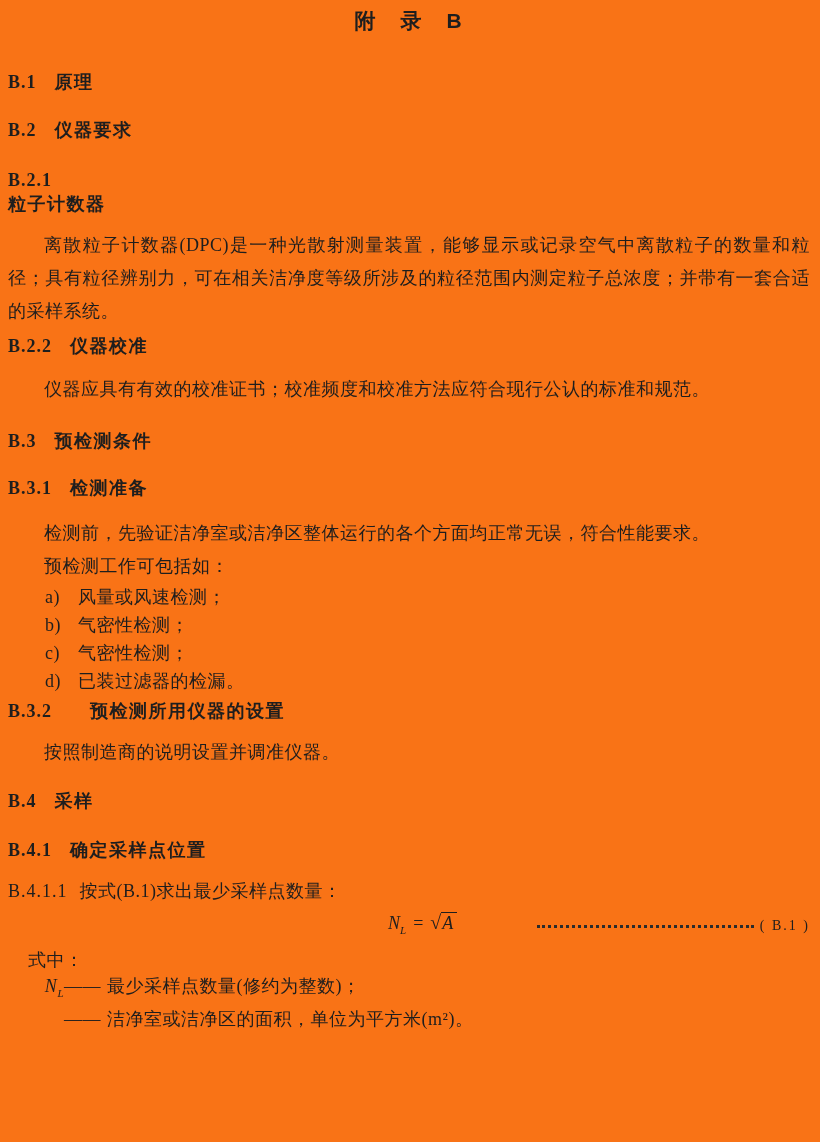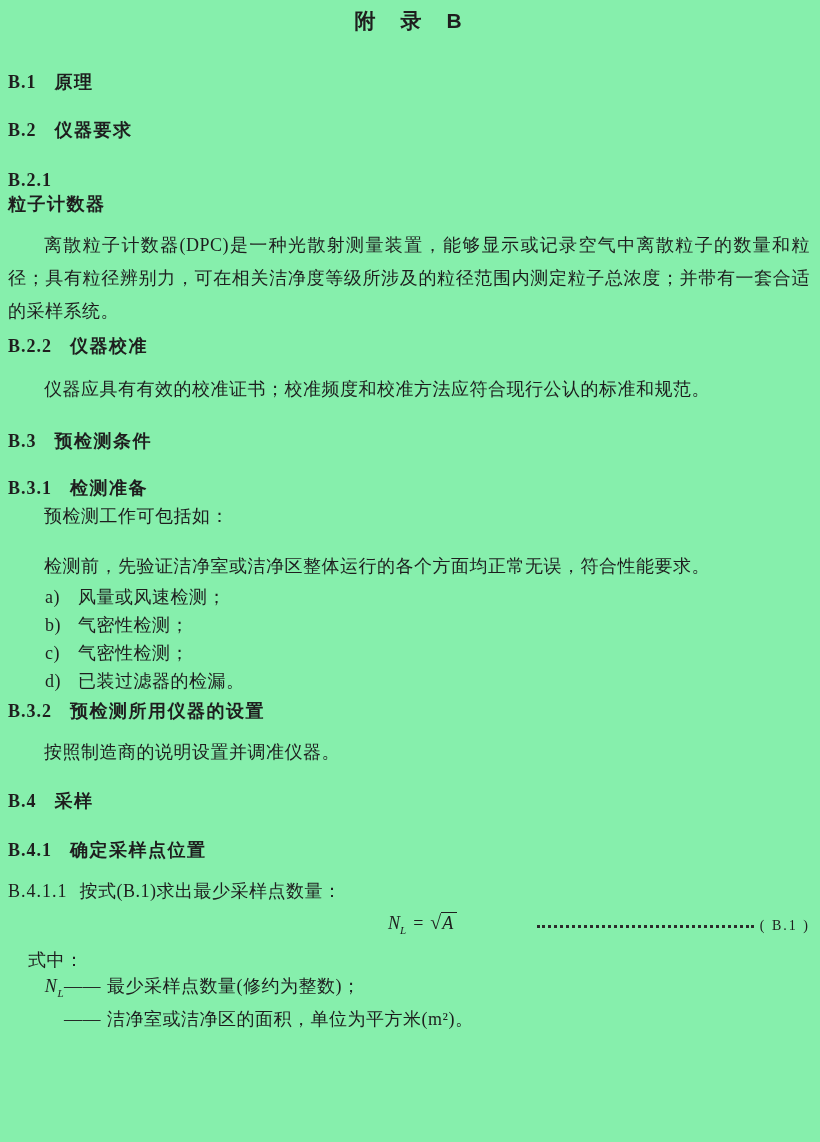--- a/index.html
+++ b/index.html
@@ -1,20 +1,20 @@
 <!DOCTYPE html>
 <html><head>
 <meta charset="utf-8">
 <style>
   html,body { margin:0; padding:0; background:#e8e8e8; }
   .page {
     position:relative;
     width:820px; height:1142px;
     margin:0 auto;
-    background:#86efac;
+    background:#f97316;
     color:#1e1e1e;
     font-family:"Liberation Serif", serif;
     font-size:18px;
     overflow:hidden;
     box-sizing:border-box;
     padding:0 10px 0 8px;
   }
   
   .titles { padding-top:8px; text-align:center; font-weight:bold; }
   .t1 { font-size:21px; line-height:26px; font-family:"Liberation Sans", sans-serif; letter-spacing:2px; }
@@ -23,21 +23,21 @@
   
   .hd { display:flex; align-items:baseline; font-weight:bold; font-size:18px; line-height:24px; }
   .hnum { font-family:"Liberation Serif", serif; letter-spacing:1px; margin-right:18px; white-space:nowrap; }
   .htitle { font-family:Liberation Sans, sans-serif; letter-spacing:1.5px; }
   .mt-b1   { margin-top:36px; }
   .mt-b2   { margin-top:24px; }
   .mt-b21  { margin-top:26px;flex-direction:column; }
   .mt-b22  { margin-top:6px;  }
   .mt-b3   { margin-top:23px; }
   .mt-b31  { margin-top:23px; }
-  .mt-b32  { margin-top:4px;  }
+  .mt-b32  { margin-top:4px;gap:20px;  }
   .mt-b4   { margin-top:20px; }
   .mt-b41  { margin-top:25px; }
   
   .body {
     margin:0; line-height:33px; letter-spacing:0.5px;
     text-align:justify; text-justify:inter-character;
   }
   .indent { text-indent:36px; }
   .mt-pb1  { margin-top:28px; }
   .mt-pb21 { margin-top:13px; }
@@ -102,22 +102,22 @@
 
   <div class="hd mt-b3">
     <span class="hnum">B.3</span>
     <span class="htitle">预检测条件</span>
   </div>
 
   <div class="hd mt-b31">
     <span class="hnum">B.3.1</span>
     <span class="htitle">检测准备</span>
   </div>
+  <p class="body indent mt-pb31">检测前，先验证洁净室或洁净区整体运行的各个方面均正常无误，符合性能要求。</p>
   <p class="body indent">预检测工作可包括如：</p>
-  <p class="body indent mt-pb31">检测前，先验证洁净室或洁净区整体运行的各个方面均正常无误，符合性能要求。</p>
 
   <div class="li">
     <span class="li-label">a)</span>
     <span class="li-text">风量或风速检测；</span>
   </div>
   <div class="li">
     <span class="li-label">b)</span>
     <span class="li-text">气密性检测；</span>
   </div>
   <div class="li">

